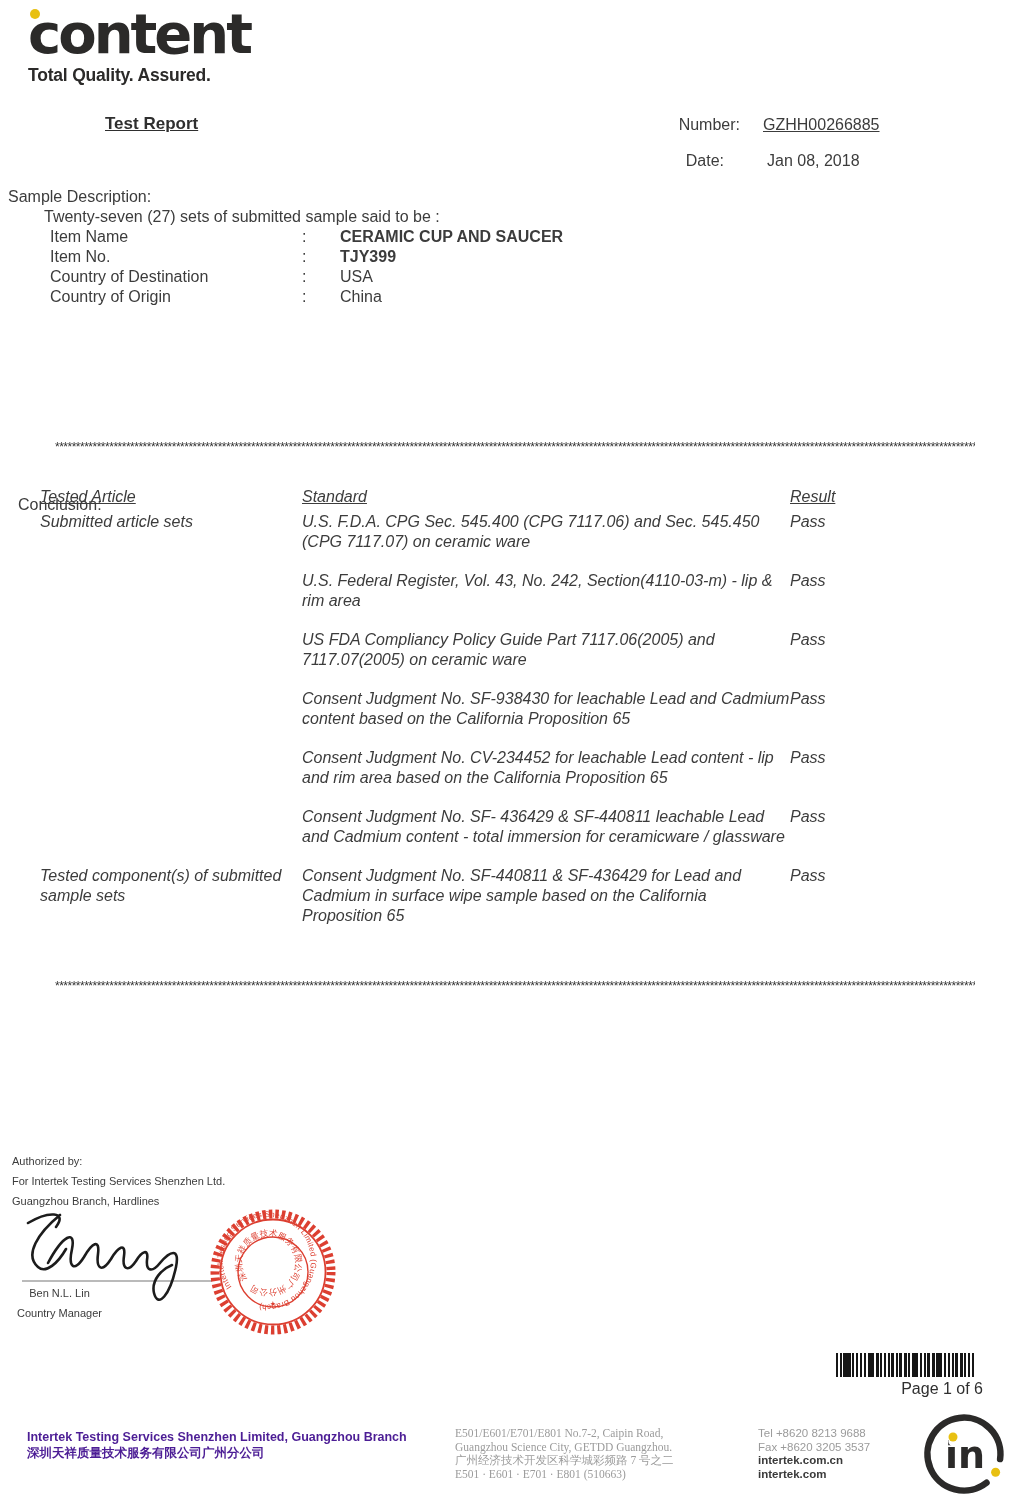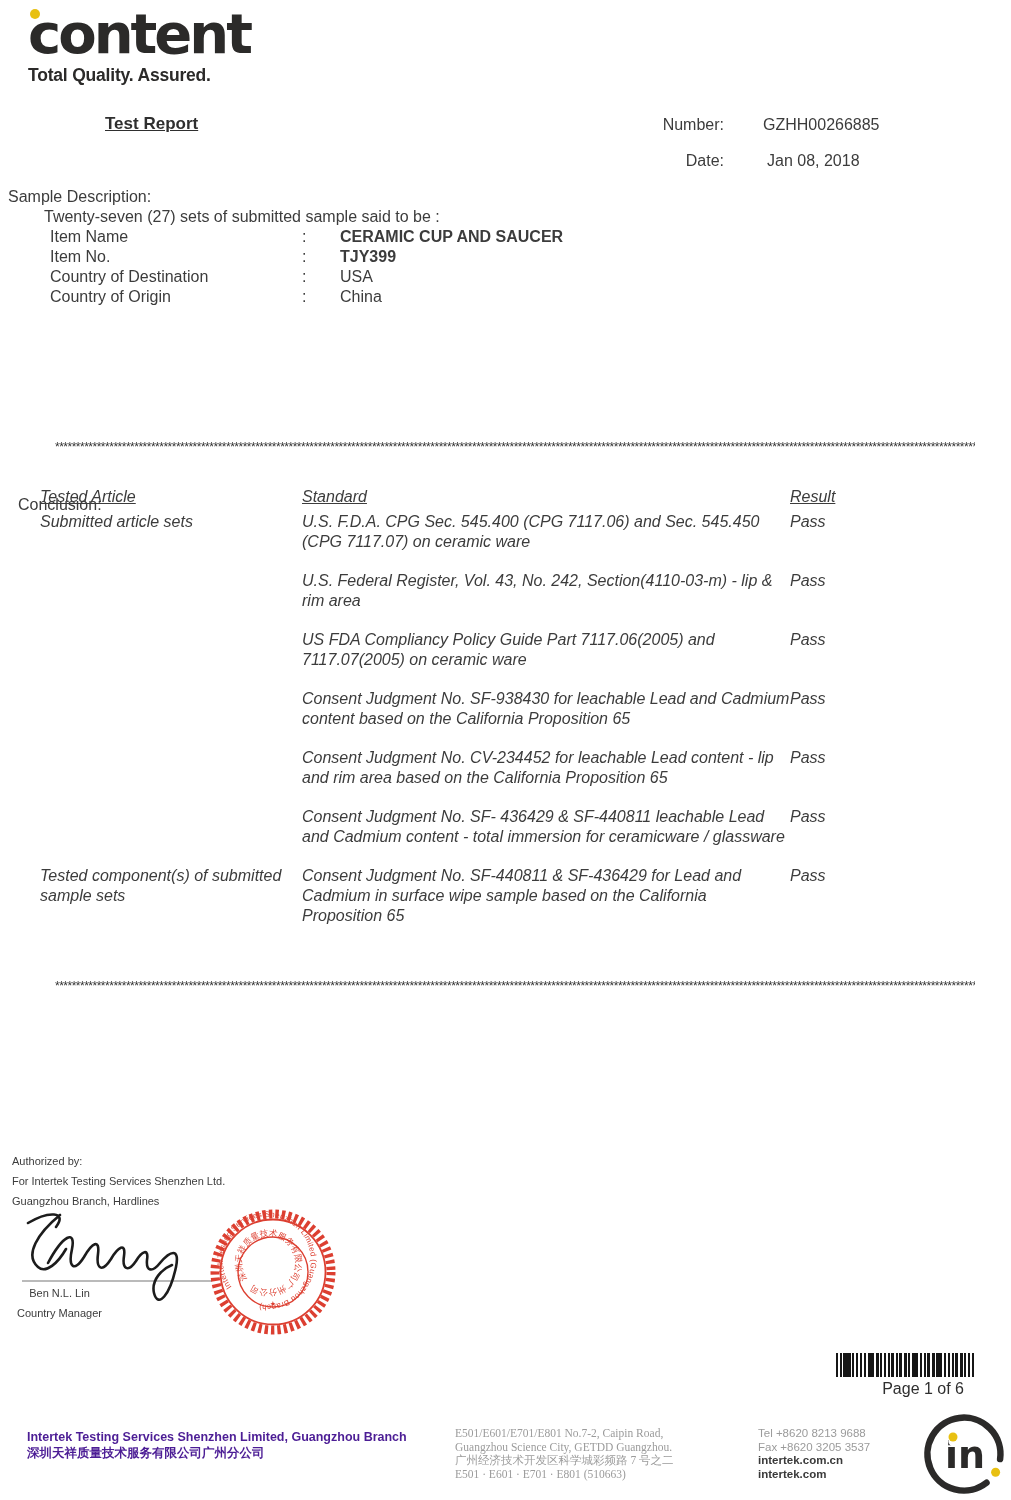--- a/index.html
+++ b/index.html
@@ -15,22 +15,22 @@
   .wordmark {
     position:relative; font-size:56px; font-weight:bold; letter-spacing:-3px;
     line-height:56px; color:#2b2a29; font-family:"DejaVu Sans","Liberation Sans",sans-serif;
   }
   .tittle-cover { position:absolute; left:0; top:3px; width:14px; height:12px; background:#fff; }
   .tittle-dot { position:absolute; left:2px; top:3px; width:10px; height:10px; border-radius:50%; background:#e8c012; }
   .tagline { font-size:17.5px; font-weight:bold; color:#2b2a29; letter-spacing:-0.2px; margin-top:3px; }
 
   
   .report-title { left:105px; top:114px; font-size:17px; font-weight:bold; text-decoration:underline; color:#2f2f2f; }
-  .num-label  { left:600px; top:116px; width:124px; text-align:right; font-size:16px; }
-  .num-value  { left:763px; top:116px; font-size:16px; }
+  .num-label  { left:616px; top:116px; width:124px; text-align:right; font-size:16px; }
+  .num-value  { left:763px; top:116px; font-size:16px;text-decoration:underline; }
   .date-label { left:600px; top:152px; width:124px; text-align:right; font-size:16px; }
   .date-value { left:767px; top:152px; font-size:16px; }
 
   
   .sample-block { left:8px; top:187px; font-size:16px; line-height:20px; }
   .sample-intro { margin-left:36px; }
   .s-row { display:flex; margin-left:42px; }
   .s-label { width:252px; }
   .s-colon { width:38px; }
   .bold { font-weight:bold; }
@@ -60,21 +60,21 @@
   .sig-svg { left:8px; top:1205px; }
   .stamp-svg { left:206px; top:1206px; }
 
   
   .barcode { left:836px; top:1353px; width:140px; height:24px;
     background:
       repeating-linear-gradient(90deg,#161616 0 2px,transparent 2px 4px),
       repeating-linear-gradient(90deg,#161616 0 1px,transparent 1px 7px),
       repeating-linear-gradient(90deg,transparent 0 9px,#161616 9px 12px,transparent 12px 23px);
   }
-  .page-label { left:823px; top:1380px; width:141px; text-align:right; font-size:16px; color:#2f2f2f; }
+  .page-label { left:842px; top:1380px; width:141px; text-align:right; font-size:16px; color:#2f2f2f; }
 
   
   .footer-col1 { left:27px; top:1429px; font-size:12.5px; font-weight:bold; color:#4c1d95; line-height:16px; }
   .footer-col2 { left:455px; top:1427px; font-size:11.5px; color:#9b9b9b; line-height:13.5px;font-family:Liberation Serif, serif; }
   .footer-col3 { left:758px; top:1427px; font-size:11.5px; color:#9b9b9b; line-height:13.5px; }
   .footer-web { font-weight:bold; color:#3a3a3a; }
   .in-logo { left:921px; top:1411px; }
 </style>
 </head>
 <body>

